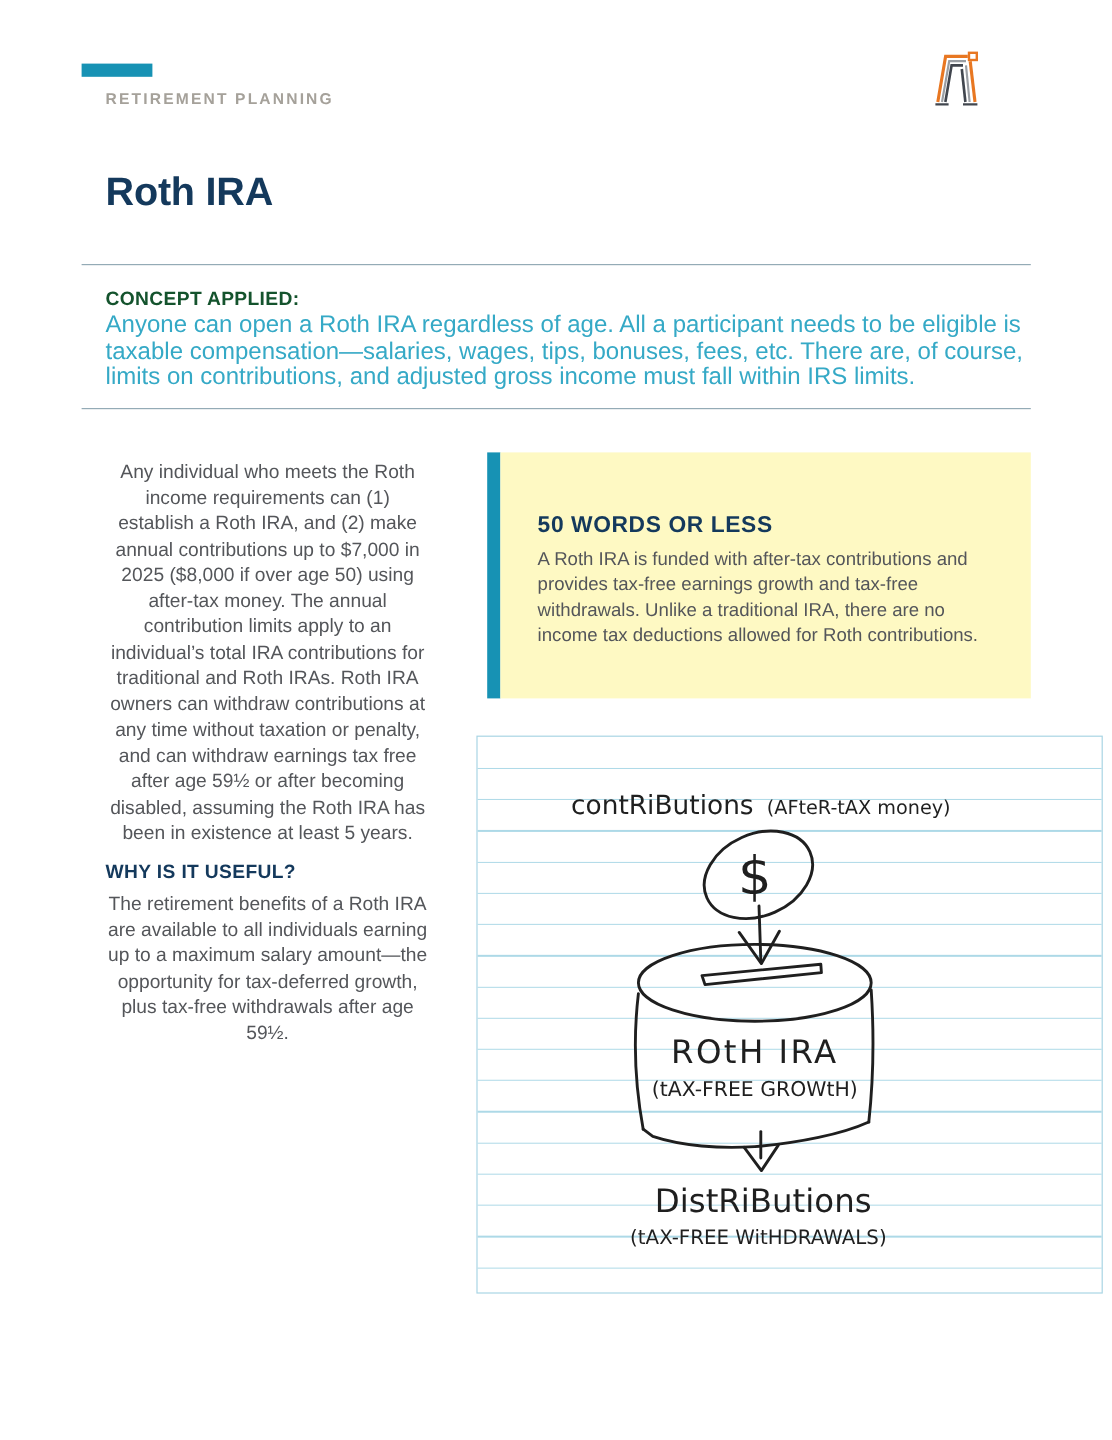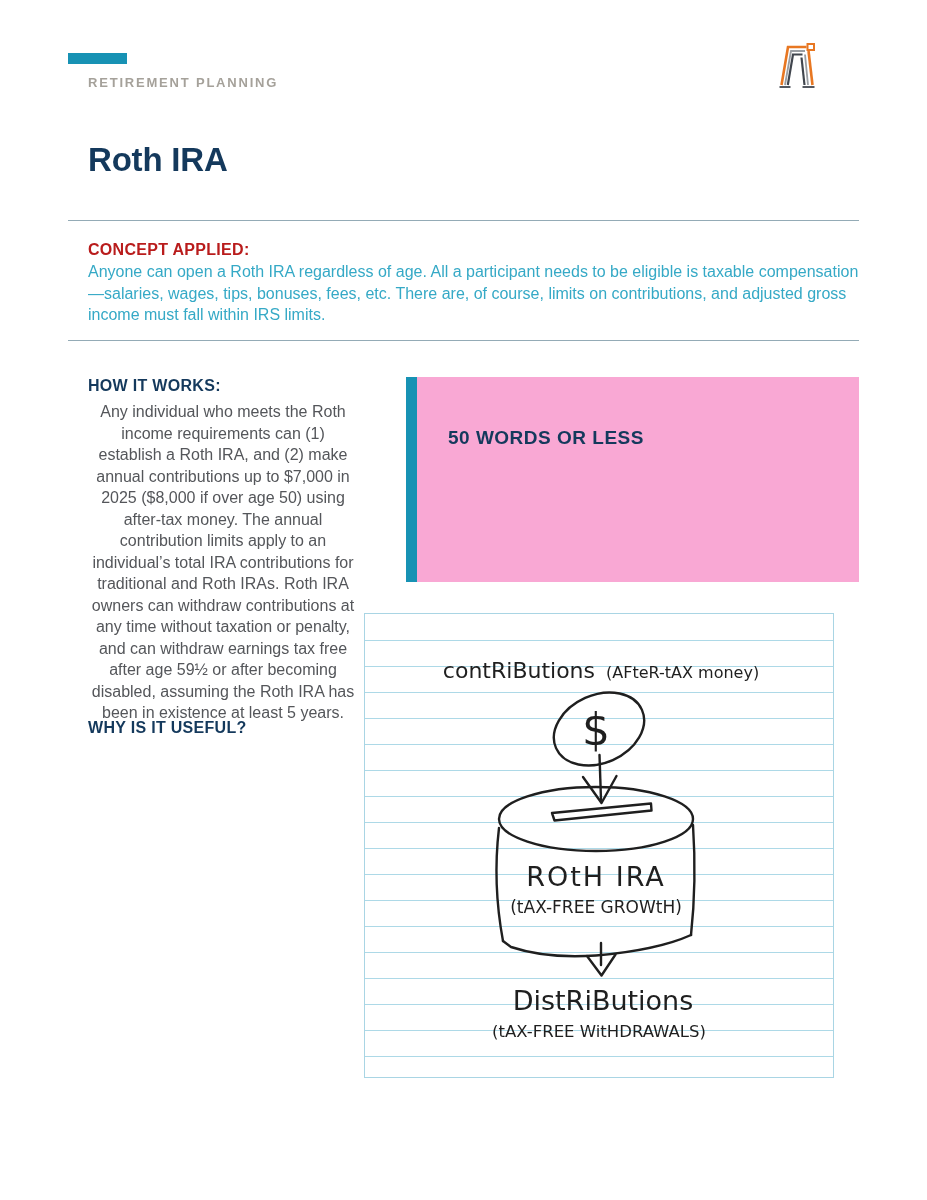--- a/index.html
+++ b/index.html
@@ -27,49 +27,49 @@
   .page-title {
     left:68px; top:141px; font-size:33px; font-weight:bold; color:#14395C;
     letter-spacing:-0.2px;
   }
 
   .rule { left:68px; width:791px; height:0; border-top:1px solid #94ABB6; }
   .rule-1 { top:220px; }
   .rule-2 { top:340px; }
 
   .concept-heading {
-    left:68px; top:241px; font-size:16px; font-weight:bold; color:#b91c1c;
+    left:68px; top:241px; font-size:16px; font-weight:bold; color:#14532d;
     letter-spacing:0.3px;
     text-align:right;
   }
   .concept-body {
-    left:68px; top:261px; width:795px; font-size:16px; line-height:21.5px;
+    left:68px; top:261px; width:795px; font-size:20px; line-height:21.5px;
     color:#35A9C6;
   }
 
   .col-heading { font-size:16px; font-weight:bold; color:#14395C; letter-spacing:0.3px; }
   .body-text { font-size:16px; line-height:21.5px; color:#54565A;text-align:center; }
 
   .how-block { left:68px; top:377px; width:290px; }
   .how-block p { margin-top:6px; }
   .why-block { left:68px; top:719px; width:290px; }
   .why-block p { margin-top:6px; }
 
   
   .callout { left:386px; top:377px; width:473px; height:205px; display:flex; }
   .callout-accent { width:11px; height:100%; background:#1792B4; flex:none; }
-  .callout-inner { flex:1; background:#f9a8d4; padding:50px 26px 0 31px; }
+  .callout-inner { flex:1; background:#fef9c3; padding:50px 26px 0 31px; }
   .callout-heading {
     font-size:19px; font-weight:bold; color:#14395C; letter-spacing:0.5px;
   }
   .callout-body { margin-top:7px; font-size:15.5px; line-height:21px; color:#54565A; }
 
   
   .notebook {
-    left:364px; top:613px; width:470px; height:465px;
+    left:397px; top:613px; width:522px; height:465px;
     border:1px solid #A9D5E4;
     background-image:repeating-linear-gradient(
       to bottom, transparent 0, transparent 25px, #ADD9E7 25px, #ADD9E7 26px);
     background-position:0 1px;
   }
   .sketch-svg { position:absolute; left:0; top:0; width:471px; height:463px; }
   .hand { font-family:"DejaVu Sans", sans-serif; fill:#1F1F1F; }
 </style>
 </head>
 <body>
@@ -98,32 +98,33 @@
   <h1 class="abs page-title">Roth IRA</h1>
 
   <div class="abs rule rule-1"></div>
 
   <h2 class="abs concept-heading">CONCEPT APPLIED:</h2>
   <p class="abs concept-body">Anyone can open a Roth IRA regardless of age. All a participant needs to be eligible is taxable compensation—salaries, wages, tips, bonuses, fees, etc. There are, of course, limits on contributions, and adjusted gross income must fall within IRS limits.</p>
 
   <div class="abs rule rule-2"></div>
 
   <div class="abs how-block">
-    <h3 class="col-heading">HOW IT WORKS:</h3>
     <p class="body-text">Any individual who meets the Roth income requirements can (1) establish a Roth IRA, and (2) make annual contributions up to $7,000 in 2025 ($8,000 if over age 50) using after-tax money. The annual contribution limits apply to an individual’s total IRA contributions for traditional and Roth IRAs. Roth IRA owners can withdraw contributions at any time without taxation or penalty, and can withdraw earnings tax free after age 59½ or after becoming disabled, assuming the Roth IRA has been in existence at least 5 years.</p>
   </div>
 
   <div class="abs why-block">
     <h3 class="col-heading">WHY IS IT USEFUL?</h3>
+    <p class="body-text">The retirement benefits of a Roth IRA are available to all individuals earning up to a maximum salary amount—the opportunity for tax-deferred growth, plus tax-free withdrawals after age 59½.</p>
   </div>
 
   <div class="abs callout">
     <div class="callout-accent"></div>
     <div class="callout-inner">
       <h3 class="callout-heading">50 WORDS OR LESS</h3>
+      <p class="callout-body">A Roth IRA is funded with after-tax contributions and provides tax-free earnings growth and tax-free withdrawals. Unlike a traditional IRA, there are no income tax deductions allowed for Roth contributions.</p>
     </div>
   </div>
 
   <div class="abs notebook">
     <svg class="sketch-svg" viewBox="0 0 471 463">
       <g fill="none" stroke="#1F1F1F" stroke-width="2.4" stroke-linecap="round" stroke-linejoin="round">
 
         <ellipse cx="234" cy="115" rx="47" ry="34" transform="rotate(-24 234 115)"></ellipse>
 
         <path d="M234.5 141 C235 157 235.5 172 236 186"></path>

